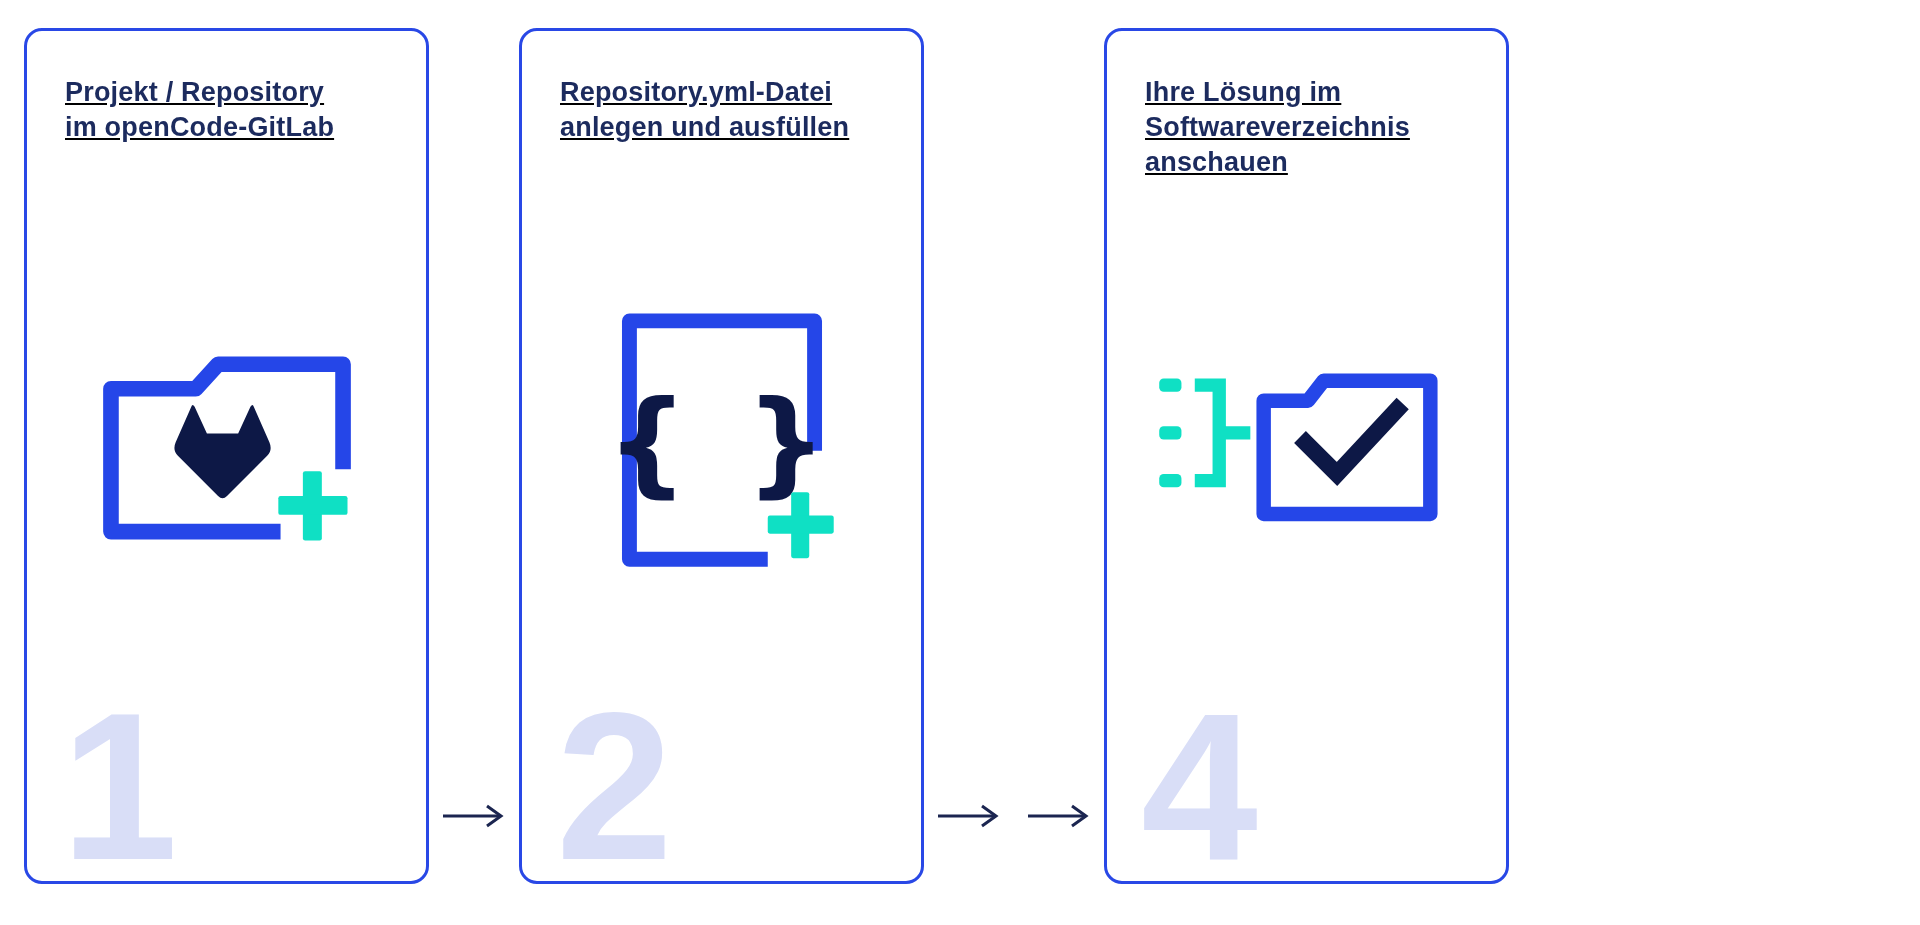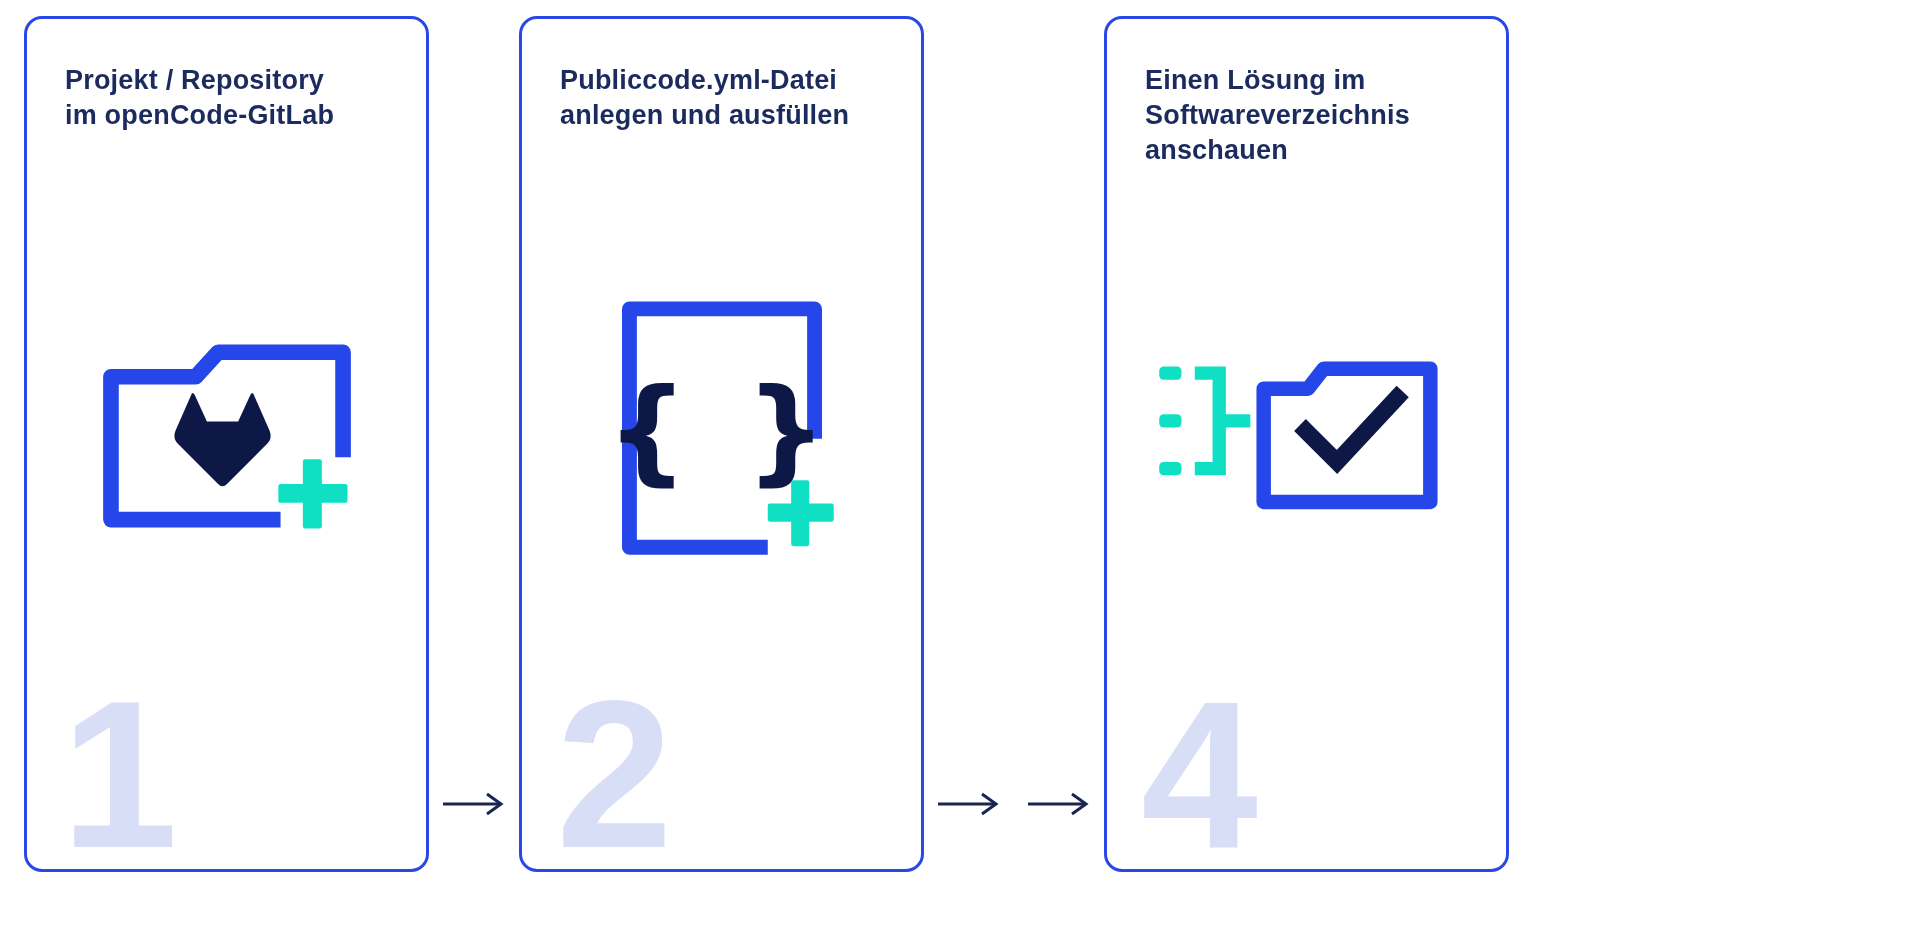--- a/index.html
+++ b/index.html
@@ -7,21 +7,21 @@
     --title:#1c2b5e;
     --icon-blue:#2546e8;
     --icon-teal:#0fe0c4;
     --icon-navy:#0d1846;
     --number:#d9def7;
     --arrow:#1b2550;
     --background:#ffffff;
   }
   *{margin:0;padding:0;box-sizing:border-box;}
   html,body{width:1920px;height:925px;background:var(--background);font-family:"Liberation Sans",sans-serif;overflow:hidden;}
-  .row{display:flex;padding:16px 0 0 24px;align-items:flex-start;}
+  .row{display:flex;padding:28px 0 0 24px;align-items:flex-start;text-decoration:underline;}
   .card{
     flex:none;width:405px;height:856px;position:relative;
     border:3px solid var(--card-border);border-radius:18px;background:var(--background);
     padding:44px 34px 0 38px;
   }
   .title{
     font-size:27px;line-height:1.3;font-weight:700;color:var(--title);
     white-space:pre-line;letter-spacing:.2px;
   }
   .icon-box{position:absolute;left:0;right:0;top:235px;height:345px;display:flex;align-items:center;justify-content:center;}
@@ -63,21 +63,21 @@
   </section>
 
   <div class="arrow-cell">
     <svg width="64" height="24" viewBox="0 0 64 24">
       <line class="st-arrow" x1="1" y1="12" x2="57" y2="12" stroke-width="3"></line>
       <polyline class="st-arrow" points="45,2 59,12 45,22" stroke-width="3" stroke-linejoin="miter"></polyline>
     </svg>
   </div>
 
   <section class="card">
-    <h2 class="title">Publiccode.yml-Datei
+    <h2 class="title">Repository.yml-Datei
 anlegen und ausfüllen</h2>
     <div class="icon-box">
       <svg width="224" height="266" viewBox="0 0 210 250">
         <path class="st-blue" stroke-width="14" stroke-linejoin="round" d="M148 238 H18 V14 H192 V136"></path>
         <text class="f-navy" x="104" y="165" font-size="108" font-weight="bold" text-anchor="middle" letter-spacing="8" font-family="&quot;DejaVu Sans&quot;, sans-serif">{ }</text>
         <g>
           <rect class="f-teal" x="170" y="175" width="17" height="62" rx="2"></rect>
           <rect class="f-teal" x="148" y="197" width="62" height="17" rx="2"></rect>
         </g>
       </svg>
@@ -94,21 +94,21 @@
 
 
   <div class="arrow-cell">
     <svg width="64" height="24" viewBox="0 0 64 24">
       <line class="st-arrow" x1="1" y1="12" x2="57" y2="12" stroke-width="3"></line>
       <polyline class="st-arrow" points="45,2 59,12 45,22" stroke-width="3" stroke-linejoin="miter"></polyline>
     </svg>
   </div>
 
   <section class="card">
-    <h2 class="title">Einen Lösung im
+    <h2 class="title">Ihre Lösung im
 Softwareverzeichnis
 anschauen</h2>
     <div class="icon-box">
       <svg width="300" height="184" viewBox="0 0 270 165">
         <g>
           <rect class="f-teal" x="2" y="28" width="20" height="12" rx="4"></rect>
           <rect class="f-teal" x="2" y="71" width="20" height="12" rx="4"></rect>
           <rect class="f-teal" x="2" y="114" width="20" height="12" rx="4"></rect>
           <path d="M34 34 H56 V120 H34 M56 77 H84" stroke="var(--icon-teal)" stroke-width="12" fill="none"></path>
         </g>

